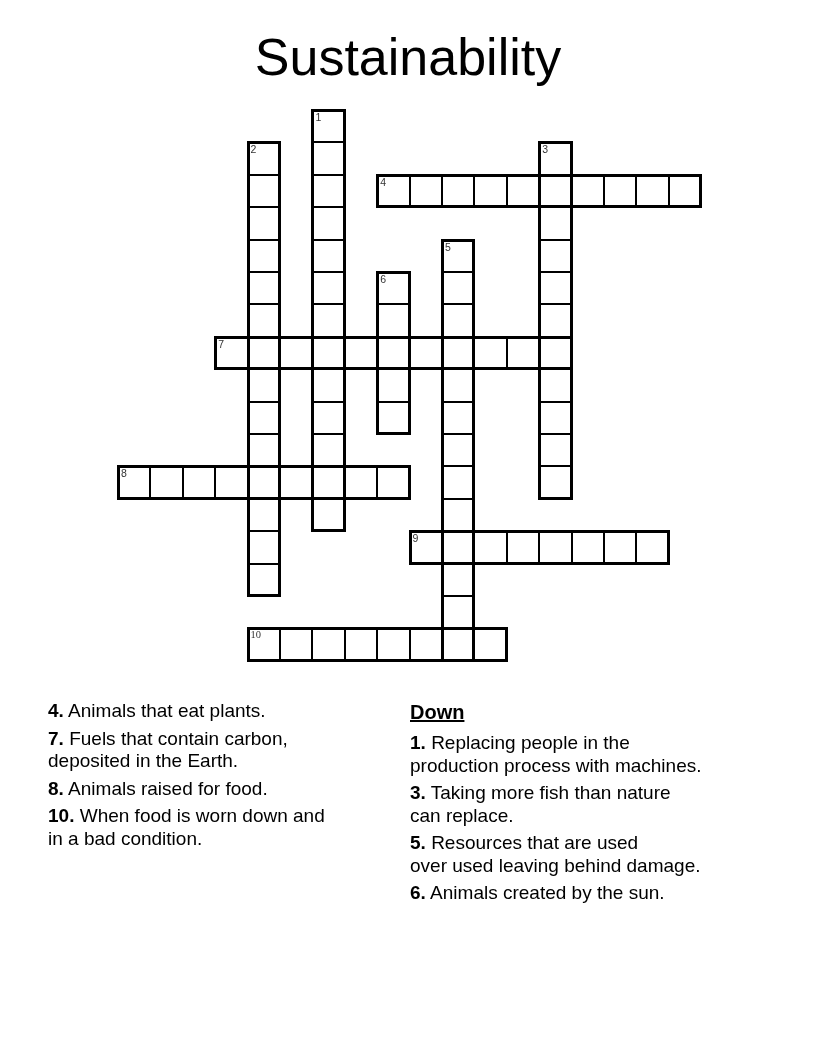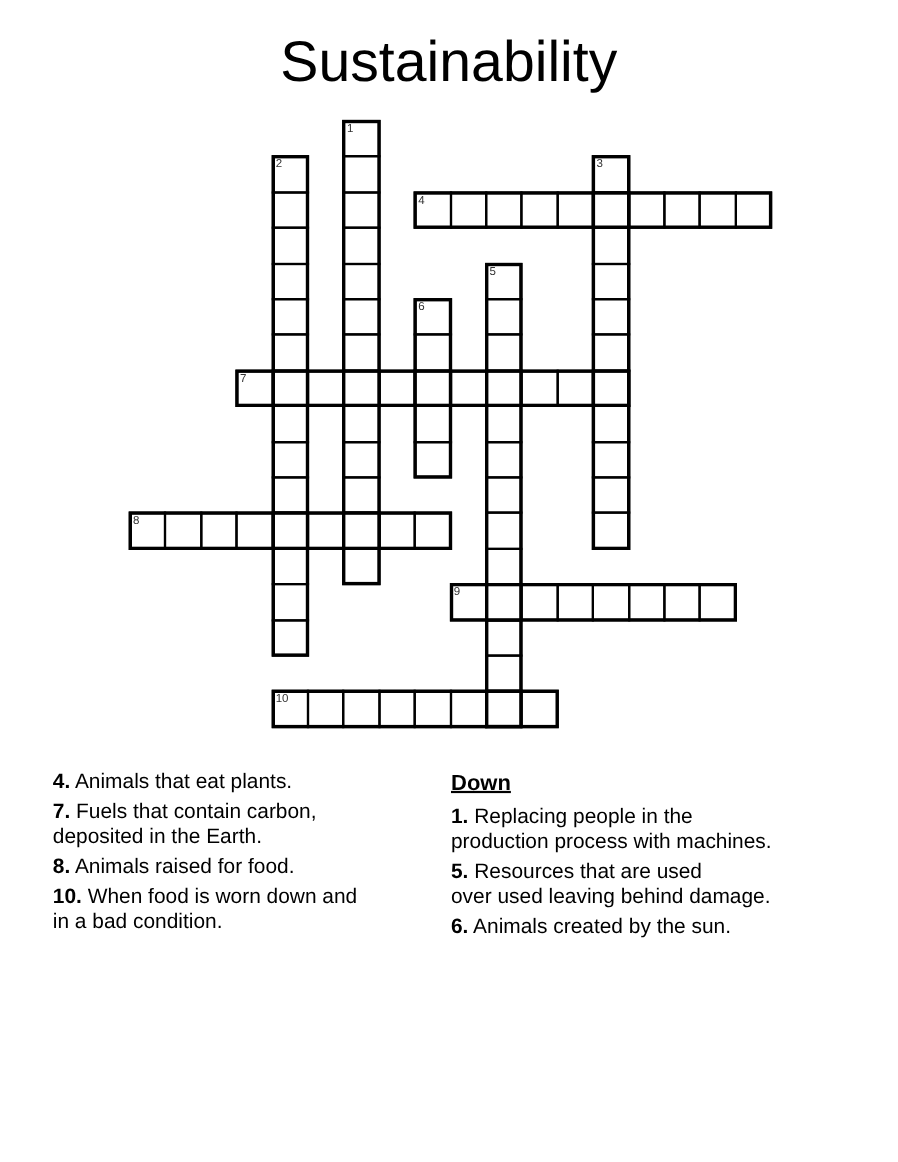--- a/index.html
+++ b/index.html
@@ -186,36 +186,38 @@
     <span class="cell-number" style="left: 295.6px; top: 424.2px;">9</span>
     <div class="cell" style="left: 129.6px; top: 518.4px; width: 34.4px; height: 34.4px;"></div>
     <div class="cell" style="left: 162px; top: 518.4px; width: 34.4px; height: 34.4px;"></div>
     <div class="cell" style="left: 194.4px; top: 518.4px; width: 34.4px; height: 34.4px;"></div>
     <div class="cell" style="left: 226.8px; top: 518.4px; width: 34.4px; height: 34.4px;"></div>
     <div class="cell" style="left: 259.2px; top: 518.4px; width: 34.4px; height: 34.4px;"></div>
     <div class="cell" style="left: 291.6px; top: 518.4px; width: 34.4px; height: 34.4px;"></div>
     <div class="cell" style="left: 324px; top: 518.4px; width: 34.4px; height: 34.4px;"></div>
     <div class="cell" style="left: 356.4px; top: 518.4px; width: 34.4px; height: 34.4px;"></div>
     <div class="word-outline" style="left: 129.6px; top: 518.4px; width: 261.2px; height: 34.4px;"></div>
-    <span class="cell-number" style="left: 133.6px; top: 521.4px;">10</span>
+    <span class="cell-number" style="left: 133.6px; top: 521.4px; font-family: Liberation Serif, serif;">10</span>
   </div>
 
 <div class="clue-col" id="across-col">
   <div id="across-list">
       <p class="clue"><b>4.</b><span class="clue-text"> Animals that eat plants.</span></p>
       <p class="clue"><b>7.</b><span class="clue-text"> Fuels that contain carbon,
 deposited in the Earth.</span></p>
       <p class="clue"><b>8.</b><span class="clue-text"> Animals raised for food.</span></p>
       <p class="clue"><b>10.</b><span class="clue-text"> When food is worn down and
 in a bad condition.</span></p>
     </div>
 </div>
 
 <div class="clue-col" id="down-col">
   <p class="clue-heading">Down</p>
   <div id="down-list">
       <p class="clue"><b>1.</b><span class="clue-text"> Replacing people in the
 production process with machines.</span></p>
+      <p class="clue"><b>3.</b><span class="clue-text"> Taking more fish than nature
+can replace.</span></p>
       <p class="clue"><b>5.</b><span class="clue-text"> Resources that are used
 over used leaving behind damage.</span></p>
       <p class="clue"><b>6.</b><span class="clue-text"> Animals created by the sun.</span></p>
     </div>
 </div>
 
 </body></html>

